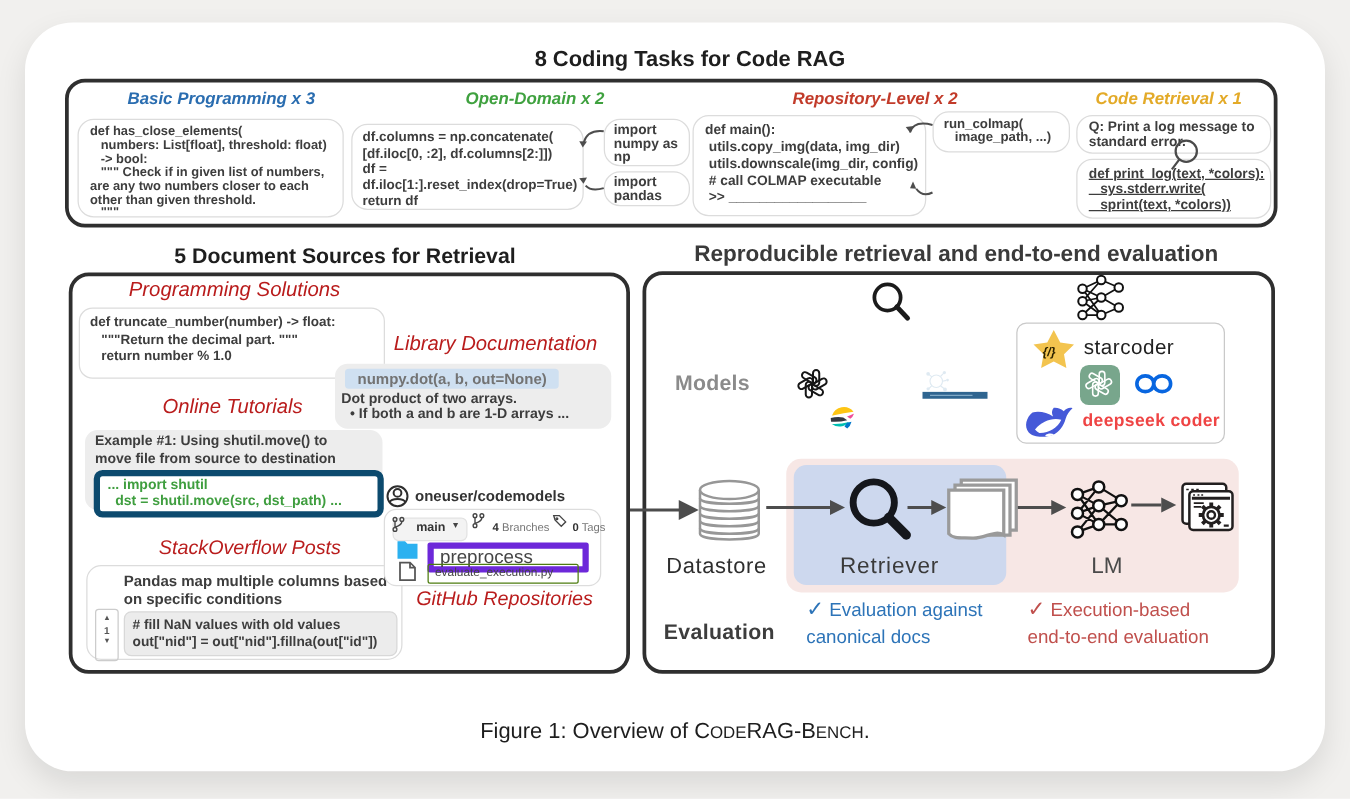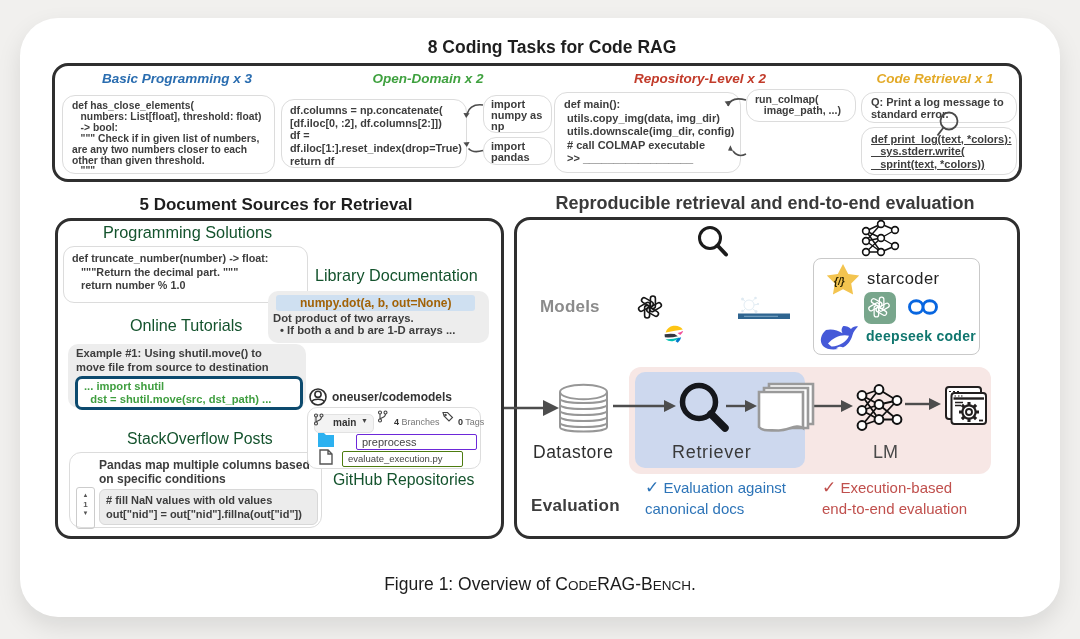--- a/index.html
+++ b/index.html
@@ -2,21 +2,21 @@
 <html><head>
 <meta charset="utf-8">
 <style>
   html,body{margin:0;padding:0;}
   body{width:1080px;height:639px;background:#f1f0ee;font-family:"Liberation Sans",sans-serif;overflow:hidden;}
   #cv{position:relative;width:1080px;height:639px;}
   .abs{position:absolute;}
   #card{left:20px;top:18px;width:1040px;height:599px;background:#fff;border-radius:38px;box-shadow:0 10px 24px rgba(0,0,0,.10);}
   .darkbox{border:3px solid #2f2f2f;border-radius:16px;background:#fff;}
   .codebox{border:1.5px solid #dcdcdc;border-radius:13px;background:#fff;color:#3d3d3d;font-weight:700;}
-  .ital{color:#14532d;}
+  .ital{font-style:italic;color:#b91c1c;}
   .ct{font-style:italic;font-weight:700;font-size:13.5px;text-align:center;white-space:nowrap;}
   pre{margin:0;font-family:"Liberation Sans",sans-serif;white-space:pre;}
   svg{display:block;overflow:visible;}
 </style>
 </head>
 <body>
 <div id="cv">
   <div class="abs" id="card"></div>
 
   <div class="abs" style="left:132px;top:37px;width:840px;text-align:center;font-size:17.5px;font-weight:700;color:#1e1e1e;">8 Coding Tasks for Code RAG</div>
@@ -83,29 +83,29 @@
 
   <div class="abs ital" style="left:103px;top:223px;font-size:16.3px;">Programming Solutions</div>
   <div class="abs codebox" style="left:63px;top:246px;width:243px;height:55px;border-radius:11px;">
     <pre style="font-size:10.8px;line-height:13.5px;padding:5px 0 0 8px;">def truncate_number(number) -&gt; float:
    """Return the decimal part. """
    return number % 1.0</pre>
   </div>
 
   <div class="abs ital" style="left:315px;top:266px;font-size:16.2px;">Library Documentation</div>
   <div class="abs" style="left:268px;top:291px;width:221px;height:52px;background:#ededed;border-radius:10px;">
-    <div style="margin:4px 12px 0 8px;display:inline-block;background:#cfe0f1;border-radius:3px;padding:1px 24px;font-size:12px;font-weight:700;color:#a16207;">numpy.dot(a, b, out=None)</div>
+    <div style="margin:4px 12px 0 8px;display:inline-block;background:#cfe0f1;border-radius:3px;padding:1px 10px;font-size:12px;font-weight:700;color:#737373;">numpy.dot(a, b, out=None)</div>
     <div style="margin:1px 0 0 5px;font-size:11.3px;font-weight:700;color:#3d3d3d;">Dot product of two arrays.</div>
     <div style="margin:0 0 0 12px;font-size:11.3px;font-weight:700;color:#3d3d3d;">• If both a and b are 1-D arrays ...</div>
   </div>
 
   <div class="abs ital" style="left:130px;top:316px;font-size:16.2px;">Online Tutorials</div>
   <div class="abs" style="left:68px;top:344px;width:238px;height:64px;background:#ededed;border-radius:10px;">
     <div style="margin:3px 0 0 8px;font-size:11.2px;font-weight:700;color:#3d3d3d;line-height:13.5px;">Example #1: Using shutil.move() to<br>move file from source to destination</div>
-    <div style="margin:2px 0 0 7px;width:210px;background:#fff;border:3px solid #0c4a6e;border-radius:7px;padding:1px 6px;font-size:11.2px;font-weight:700;color:#3f9e3f;line-height:13px;">... import shutil<br>&nbsp;&nbsp;dst = shutil.move(src, dst_path) ...</div>
+    <div style="margin:2px 0 0 7px;width:210px;background:#fff;border:5px solid #0c4a6e;border-radius:7px;padding:1px 6px;font-size:11.2px;font-weight:700;color:#3f9e3f;line-height:13px;">... import shutil<br>&nbsp;&nbsp;dst = shutil.move(src, dst_path) ...</div>
   </div>
 
   <div class="abs" style="left:332px;top:390px;font-size:12px;font-weight:700;color:#333;">oneuser/codemodels</div>
 
   <div class="abs ital" style="left:127px;top:430px;font-size:15.8px;">StackOverflow Posts</div>
   <div class="abs" style="left:69px;top:452px;width:251px;height:74px;border:1.5px solid #dcdcdc;border-radius:12px;background:#fff;">
     <div style="margin:5px 0 0 29px;font-size:12px;font-weight:700;color:#3d3d3d;line-height:14px;white-space:nowrap;">Pandas map multiple columns based<br>on specific conditions</div>
     <div style="position:absolute;left:6px;top:34px;width:17px;height:40px;border:1px solid #ccc;border-radius:3px;text-align:center;color:#555;">
       <div style="font-size:6px;line-height:9px;margin-top:3px;">▲</div>
       <div style="font-size:8px;line-height:9px;font-weight:700;">1</div>
@@ -113,35 +113,35 @@
     </div>
     <div style="position:absolute;left:29px;top:36px;width:205px;background:#ececec;border:1px solid #d8d8d8;border-radius:6px;padding:3px 6px;font-size:11px;font-weight:700;color:#3d3d3d;line-height:14px;">#&nbsp;fill NaN values with old values<br>out["nid"] = out["nid"].fillna(out["id"])</div>
   </div>
 
   <div class="abs" style="left:307px;top:407px;width:172px;height:60px;border:1.5px solid #ddd;border-radius:10px;background:#fff;">
     <div style="position:absolute;left:6px;top:6px;width:58px;height:17px;background:#f3f3f3;border:1px solid #e2e2e2;border-radius:5px;"></div>
     <div style="position:absolute;left:25px;top:9px;font-size:10px;font-weight:700;color:#333;">main</div>
     <div style="position:absolute;left:53px;top:9px;font-size:7px;color:#444;">▼</div>
     <div style="position:absolute;left:86px;top:9px;font-size:9px;color:#333;white-space:nowrap;"><b>4</b> <span style="color:#777;">Branches</span></div>
     <div style="position:absolute;left:150px;top:9px;font-size:9px;color:#333;white-space:nowrap;"><b>0</b> <span style="color:#777;">Tags</span></div>
-    <div style="position:absolute;left:48px;top:26px;width:114px;height:14px;border:1px solid #6d28d9;border-radius:2px;font-size:11px;color:#444;padding-left:5px;line-height:14px;">preprocess</div>
+    <div style="position:absolute;left:34px;top:26px;width:114px;height:14px;border:5px solid #6d28d9;border-radius:2px;font-size:15px;color:#444;padding-left:5px;line-height:14px;">preprocess</div>
     <div style="position:absolute;left:34px;top:43px;width:114px;height:14px;border:1px solid #4d7c0f;border-radius:2px;font-size:9.5px;color:#444;padding-left:5px;line-height:14px;">evaluate_execution.py</div>
   </div>
   <div class="abs ital" style="left:333px;top:471px;font-size:15.8px;">GitHub Repositories</div>
 
   <div class="abs" style="left:514px;top:193px;width:502px;text-align:center;font-size:18px;font-weight:700;color:#3a3a3a;">Reproducible retrieval and end-to-end evaluation</div>
   <div class="abs darkbox" style="left:514px;top:217px;width:500px;height:316px;"></div>
 
   <div class="abs" style="left:540px;top:297px;font-size:17px;font-weight:700;color:#8b8b8b;letter-spacing:.2px;">Models</div>
 
 
   <div class="abs" style="left:813px;top:258px;width:165px;height:95px;border:1.5px solid #c9c9c9;border-radius:8px;background:#fff;">
     <div style="position:absolute;left:53px;top:10px;font-size:16.5px;letter-spacing:.4px;color:#222;">starcoder</div>
     <div style="position:absolute;left:50px;top:33px;width:32px;height:32px;background:#78a68c;border-radius:7px;"></div>
-    <div style="position:absolute;left:52px;top:69px;font-size:14px;font-weight:700;color:#0f766e;letter-spacing:.3px;">deepseek coder</div>
+    <div style="position:absolute;left:52px;top:69px;font-size:14px;font-weight:700;color:#ef4444;letter-spacing:.3px;">deepseek coder</div>
   </div>
 
   <div class="abs" style="left:629px;top:367px;width:362px;height:107px;background:#f7e7e5;border-radius:12px;"></div>
   <div class="abs" style="left:635px;top:372px;width:170px;height:96px;background:#cdd8ee;border-radius:10px;"></div>
 
   <div class="abs" style="left:533px;top:442px;font-size:17.5px;letter-spacing:.5px;color:#2e2e2e;">Datastore</div>
   <div class="abs" style="left:672px;top:442px;font-size:18px;letter-spacing:.7px;color:#3a3a3a;">Retriever</div>
   <div class="abs" style="left:873px;top:442px;font-size:18px;color:#4a4a4a;text-align:right;">LM</div>
 
   <div class="abs" style="left:531px;top:496px;font-size:17px;font-weight:700;color:#3d3d3d;letter-spacing:.3px;">Evaluation</div>

